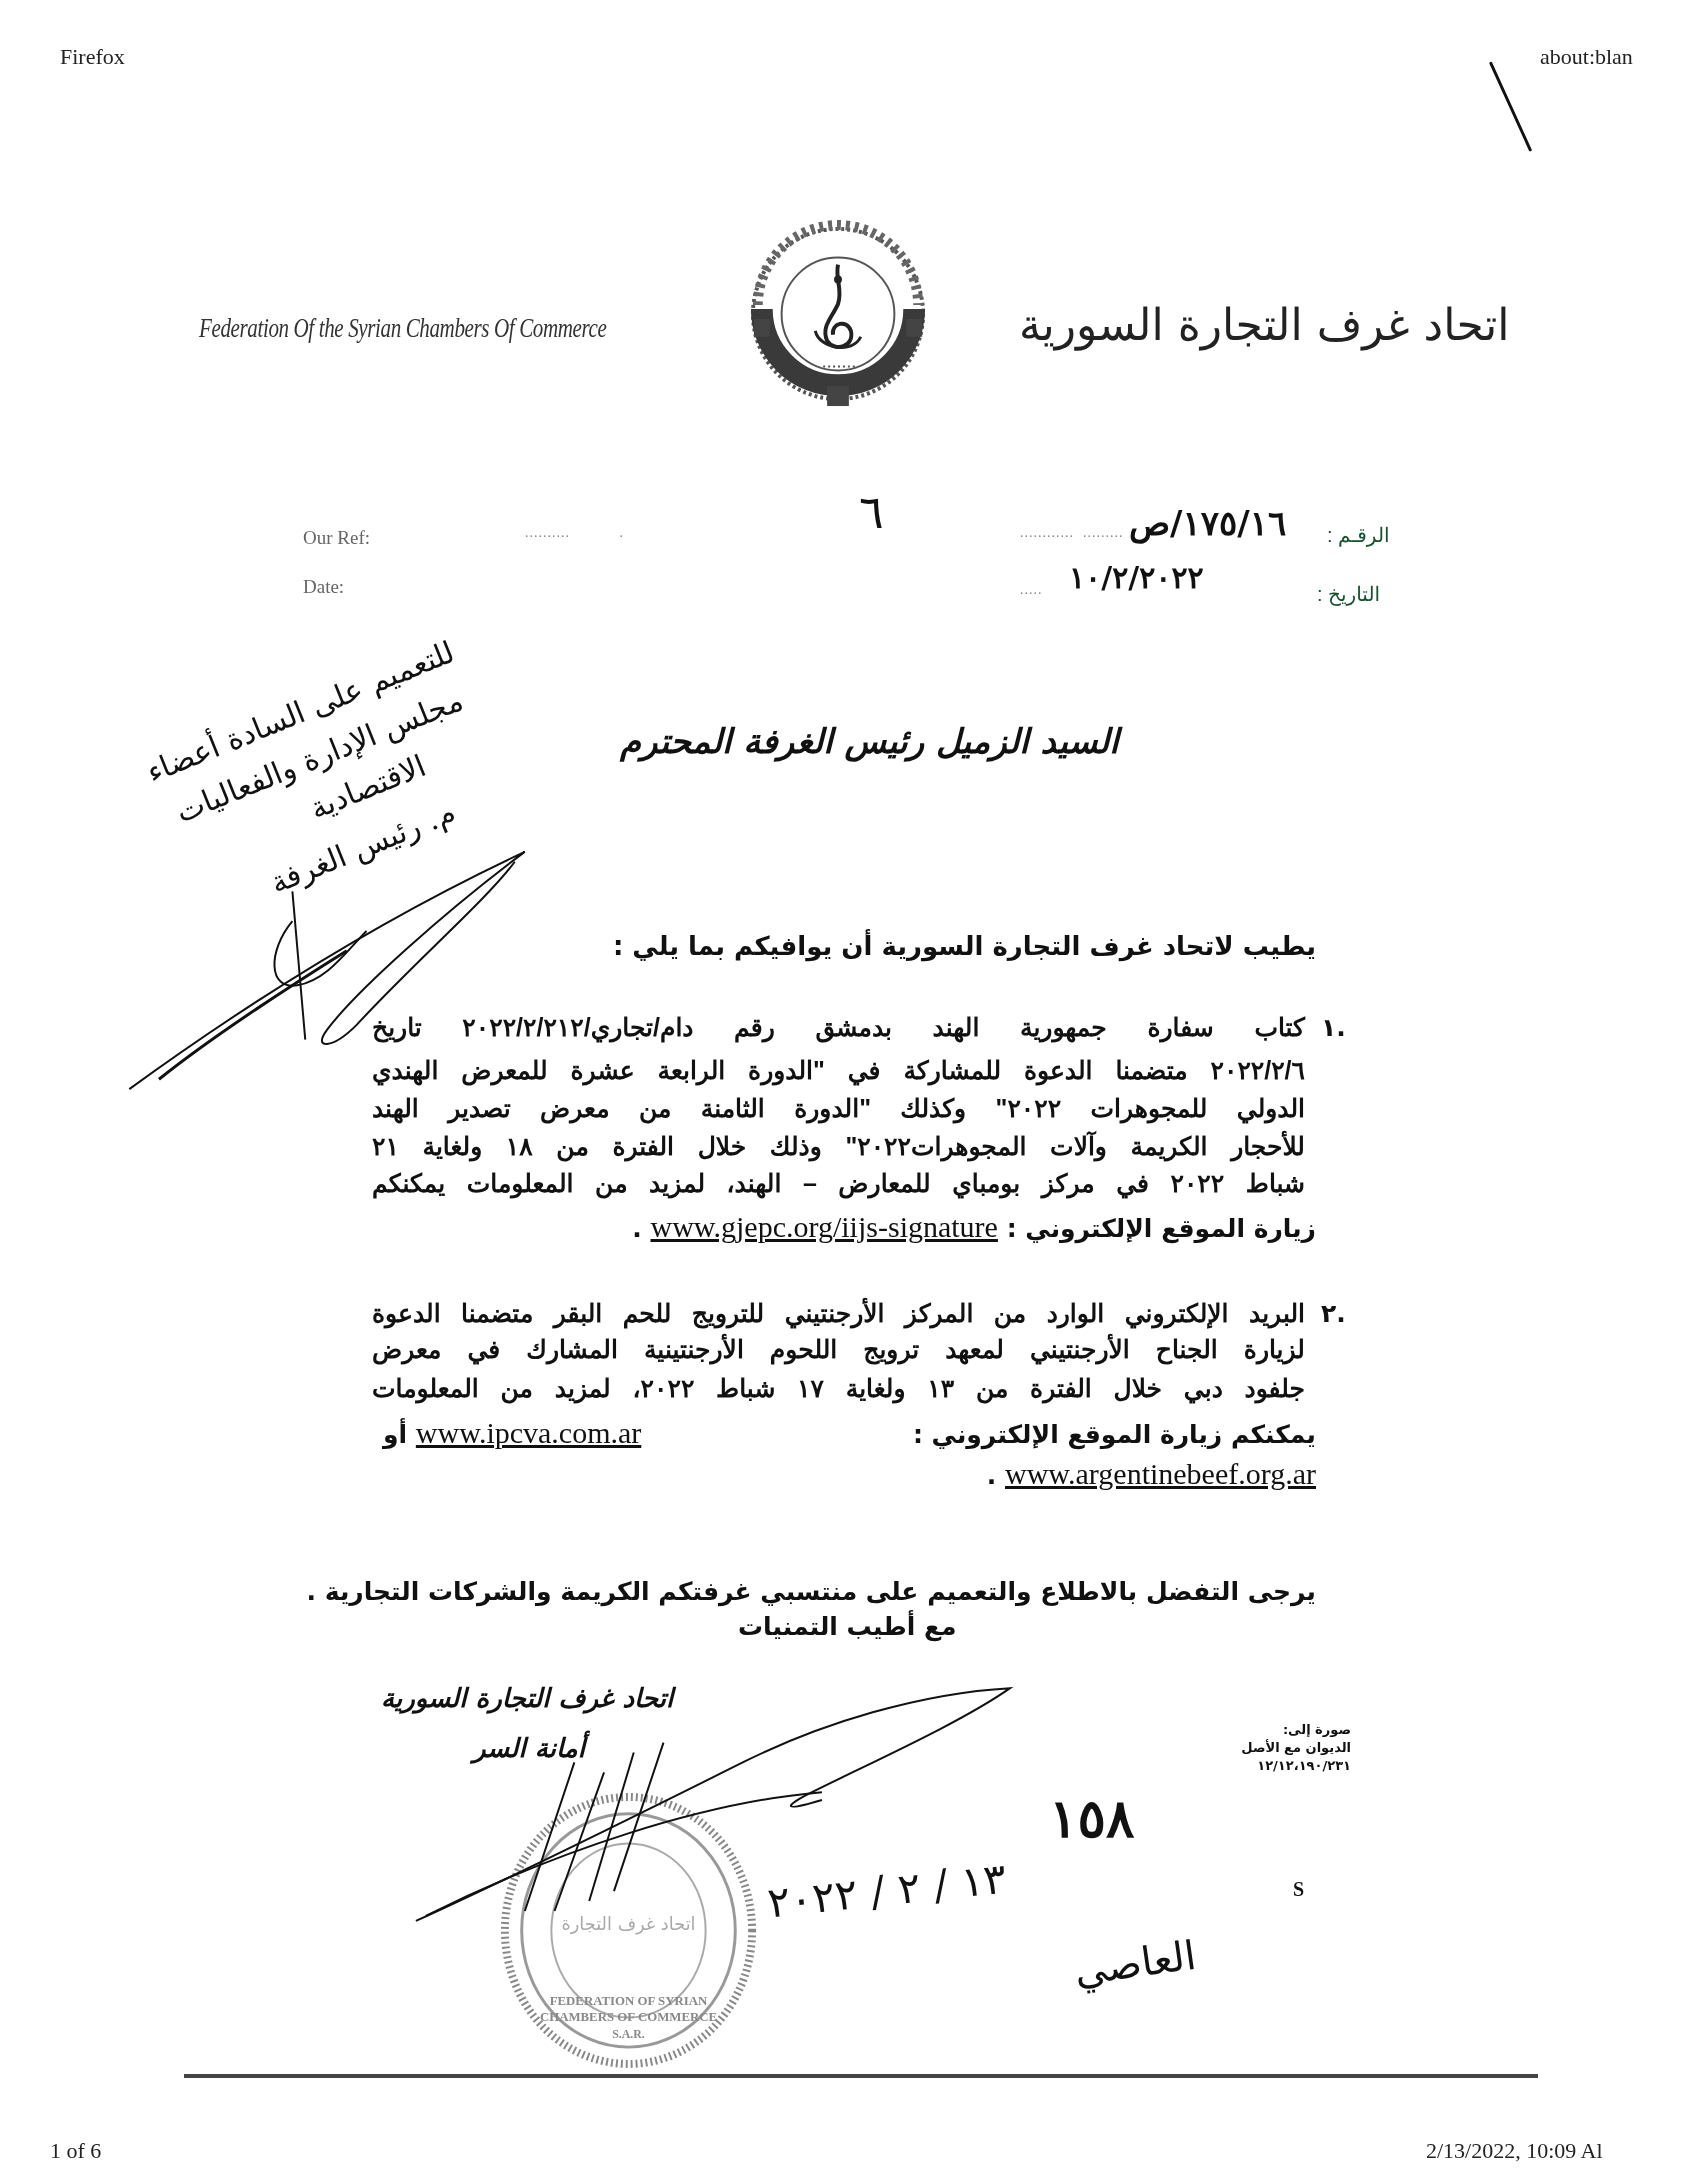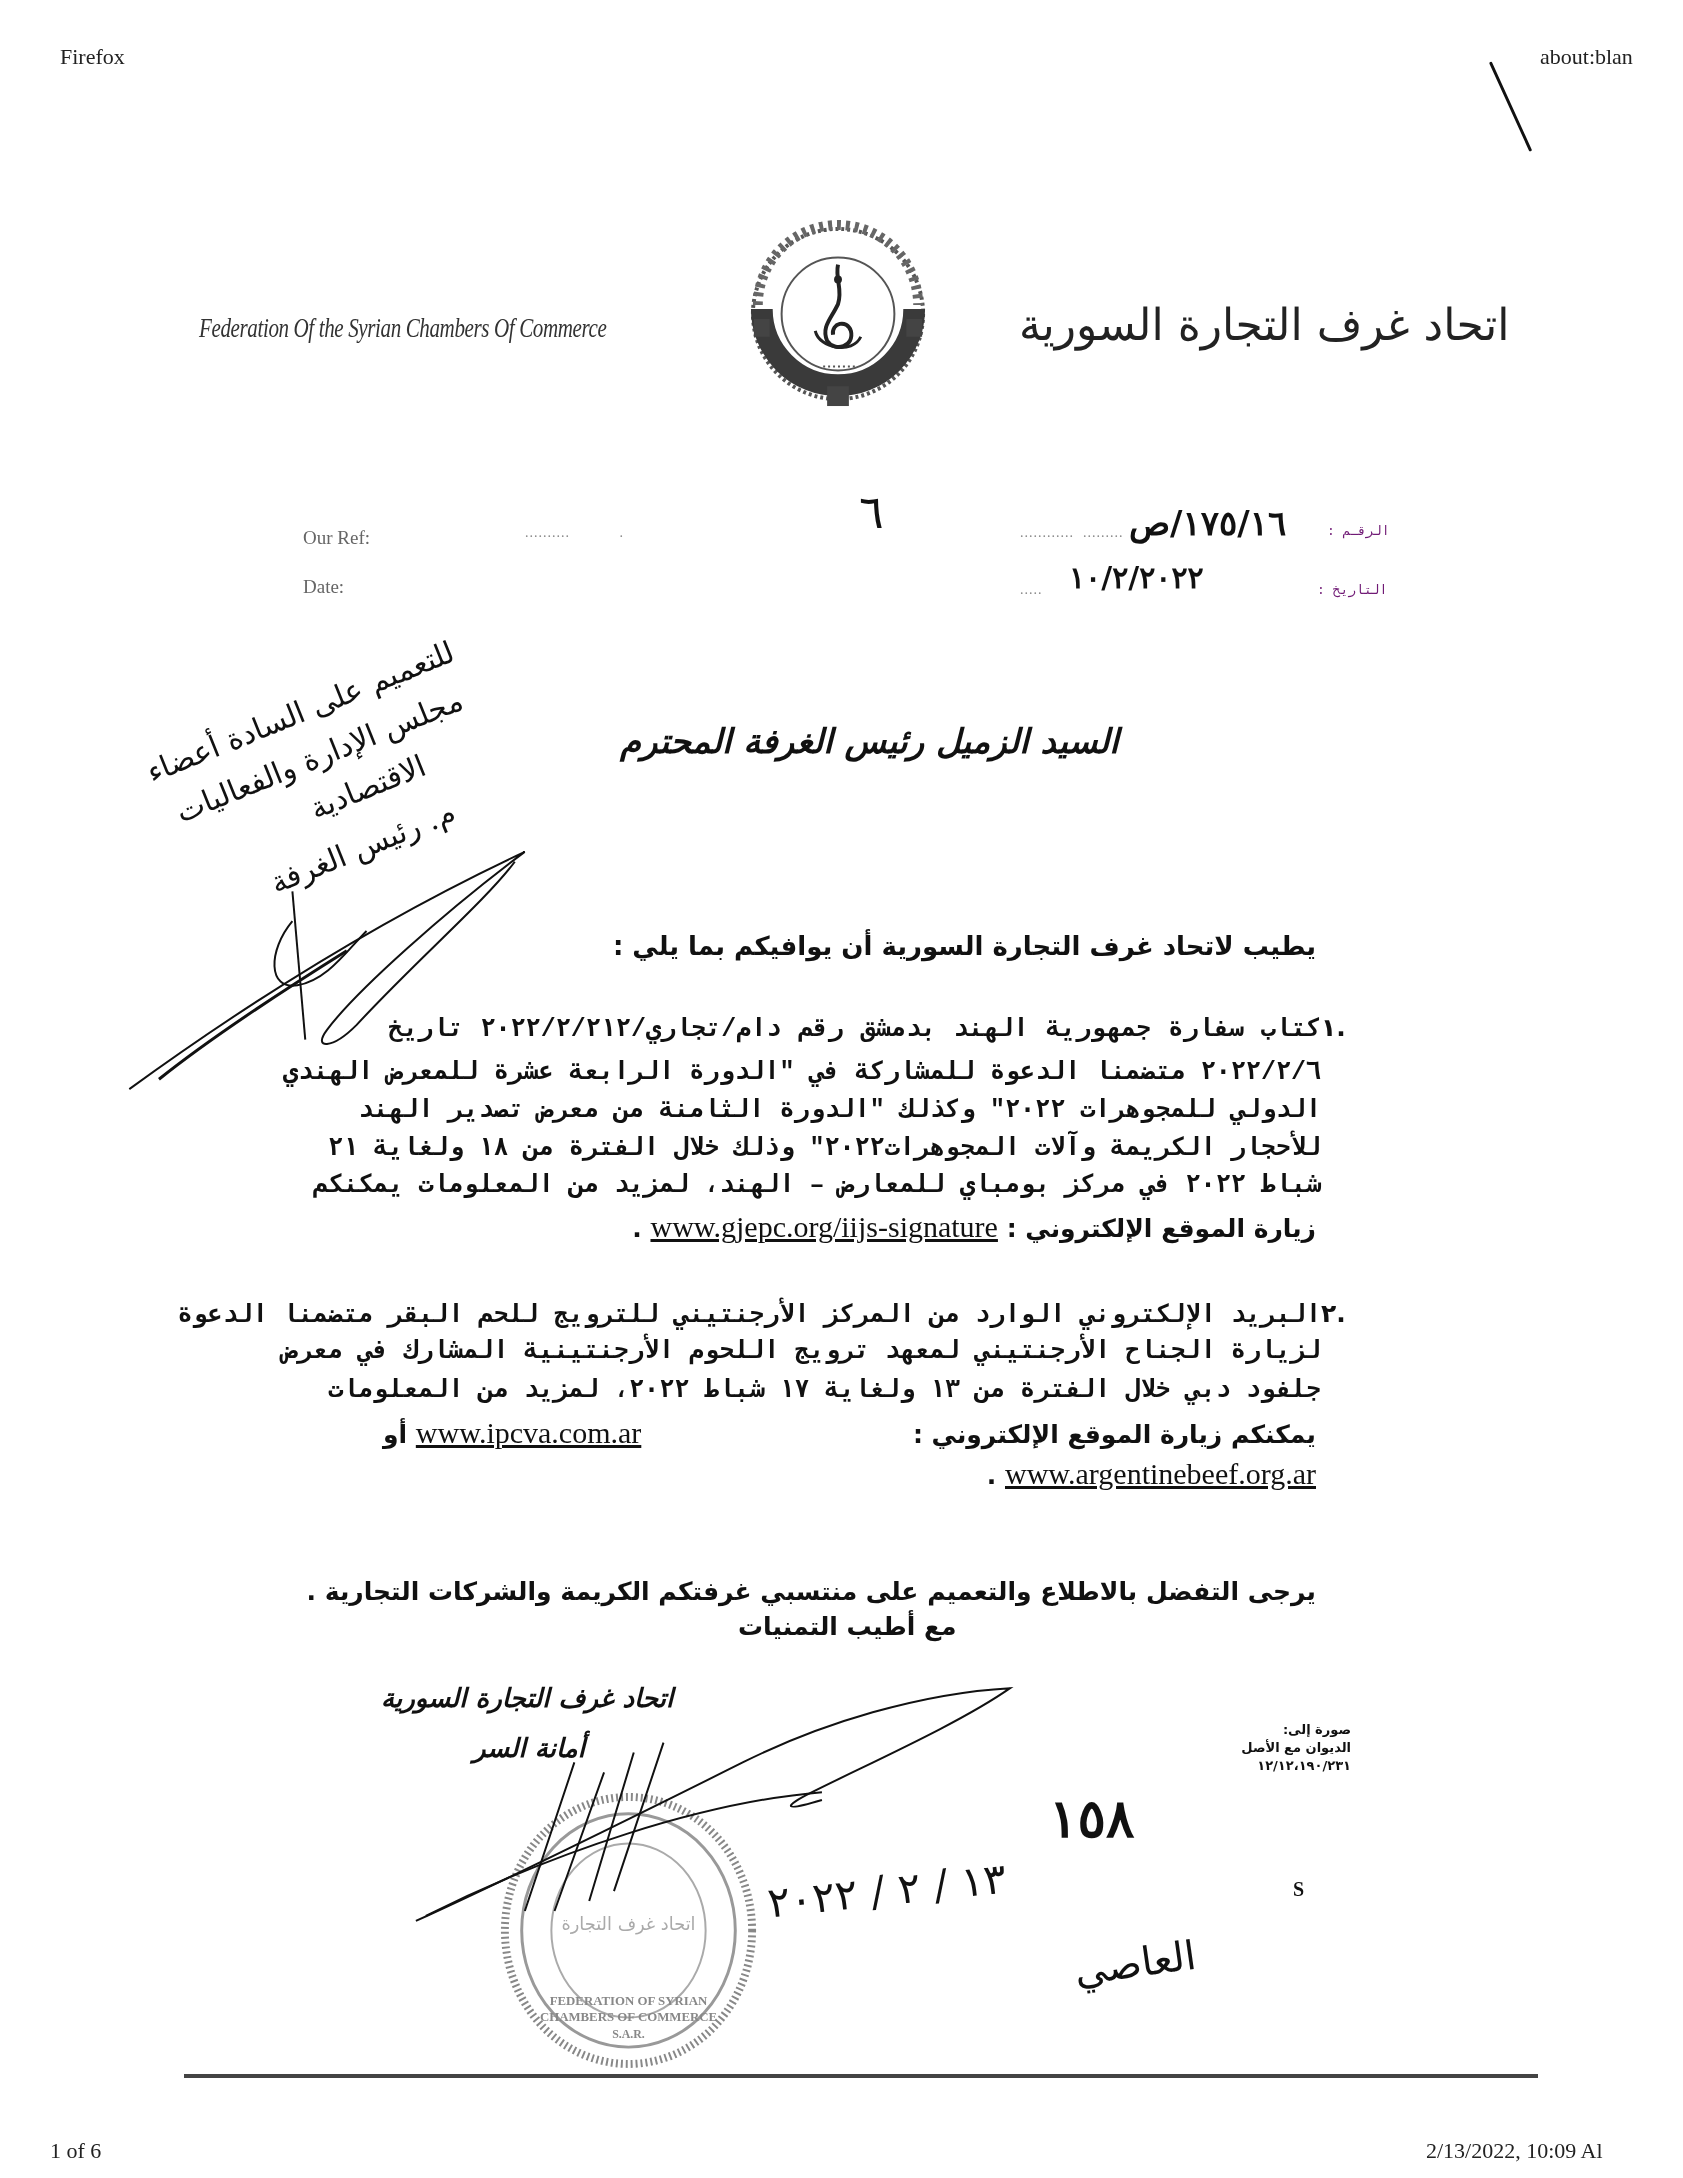--- a/index.html
+++ b/index.html
@@ -2,25 +2,25 @@
 <html><head>
 <meta charset="utf-8">
 <style>
   html, body { margin:0; padding:0; background:#ffffff; }
   body { width:1683px; height:2178px; position:relative; overflow:hidden; color:#111; font-family:"Liberation Serif", serif; }
   .abs { position:absolute; }
   .print-hdr { font-family:"Liberation Serif", serif; font-size:22px; color:#222; }
   .en-title { font-family:"Liberation Serif", serif; font-style:italic; font-size:27px; color:#333; letter-spacing:-0.5px; transform:scaleX(0.78); transform-origin:left center; white-space:nowrap; }
   .ar-title { font-family:"DejaVu Serif", serif; font-size:44px; color:#222; direction:rtl; white-space:nowrap; }
   .ref-lbl { font-family:"Liberation Serif", serif; font-size:19px; color:#666; }
-  .ref-ar-lbl { font-family:Liberation Mono, monospace; font-size:13px; color:#701a75; direction:rtl; }
+  .ref-ar-lbl { font-family:Liberation Sans, sans-serif; font-size:20px; color:#14532d; direction:rtl; }
   .dots { font-family:"Liberation Serif", serif; font-size:14px; color:#888; letter-spacing:1px; }
   .hand { font-family:"DejaVu Serif", serif; color:#111; direction:rtl; white-space:nowrap; }
   .salutation { font-family:"DejaVu Sans", sans-serif; font-weight:bold; font-style:italic; font-size:34px; direction:rtl; white-space:nowrap; }
-  .body-line { position:absolute; right:362px; width:933px; direction:rtl; text-align:justify; text-align-last:justify; font-family:Liberation Mono, monospace; font-size:25px; font-weight:bold; white-space:nowrap; overflow:visible; }
+  .body-line { position:absolute; right:378px; width:933px; direction:rtl; text-align:justify; text-align-last:justify; font-family:Liberation Sans, sans-serif; font-size:25px; font-weight:bold; white-space:nowrap; overflow:visible; }
   .num { position:absolute; font-family:"DejaVu Sans", sans-serif; font-size:25px; font-weight:bold; }
   .link { font-family:"Liberation Serif", serif; font-weight:normal; font-size:30px; text-decoration:underline; color:#111; direction:ltr; unicode-bidi:embed; }
   .intro { font-family:"DejaVu Sans", sans-serif; font-size:26px; font-weight:bold; direction:rtl; white-space:nowrap; }
   .closing { font-family:"DejaVu Sans", sans-serif; font-size:25px; font-weight:bold; direction:rtl; white-space:nowrap; }
   .sig-org { font-family:"DejaVu Sans", sans-serif; font-weight:bold; font-style:italic; font-size:26px; direction:rtl; white-space:nowrap; text-align:center; }
   .cc { font-family:"DejaVu Sans", sans-serif; font-weight:bold; font-size:13px; direction:rtl; text-align:right; line-height:18px; white-space:nowrap; }
   .footer { font-family:"Liberation Serif", serif; font-size:22px; color:#222; }
   .rule { position:absolute; left:184px; width:1354px; height:4px; background:#444; top:2074px; }
   svg { position:absolute; overflow:visible; }
 </style>

